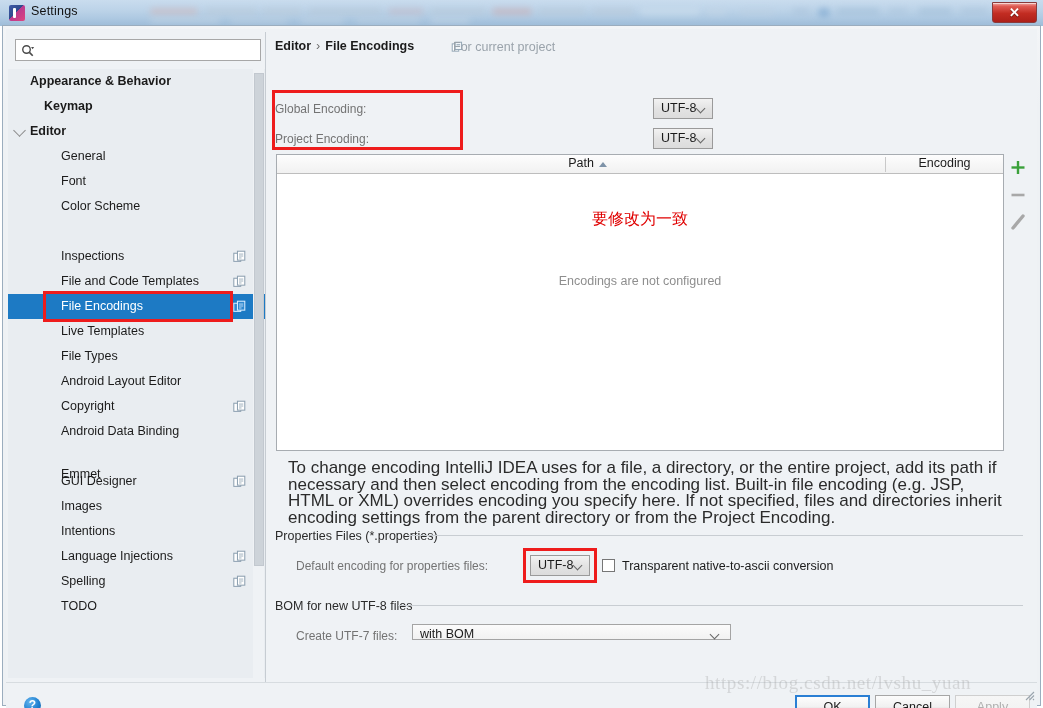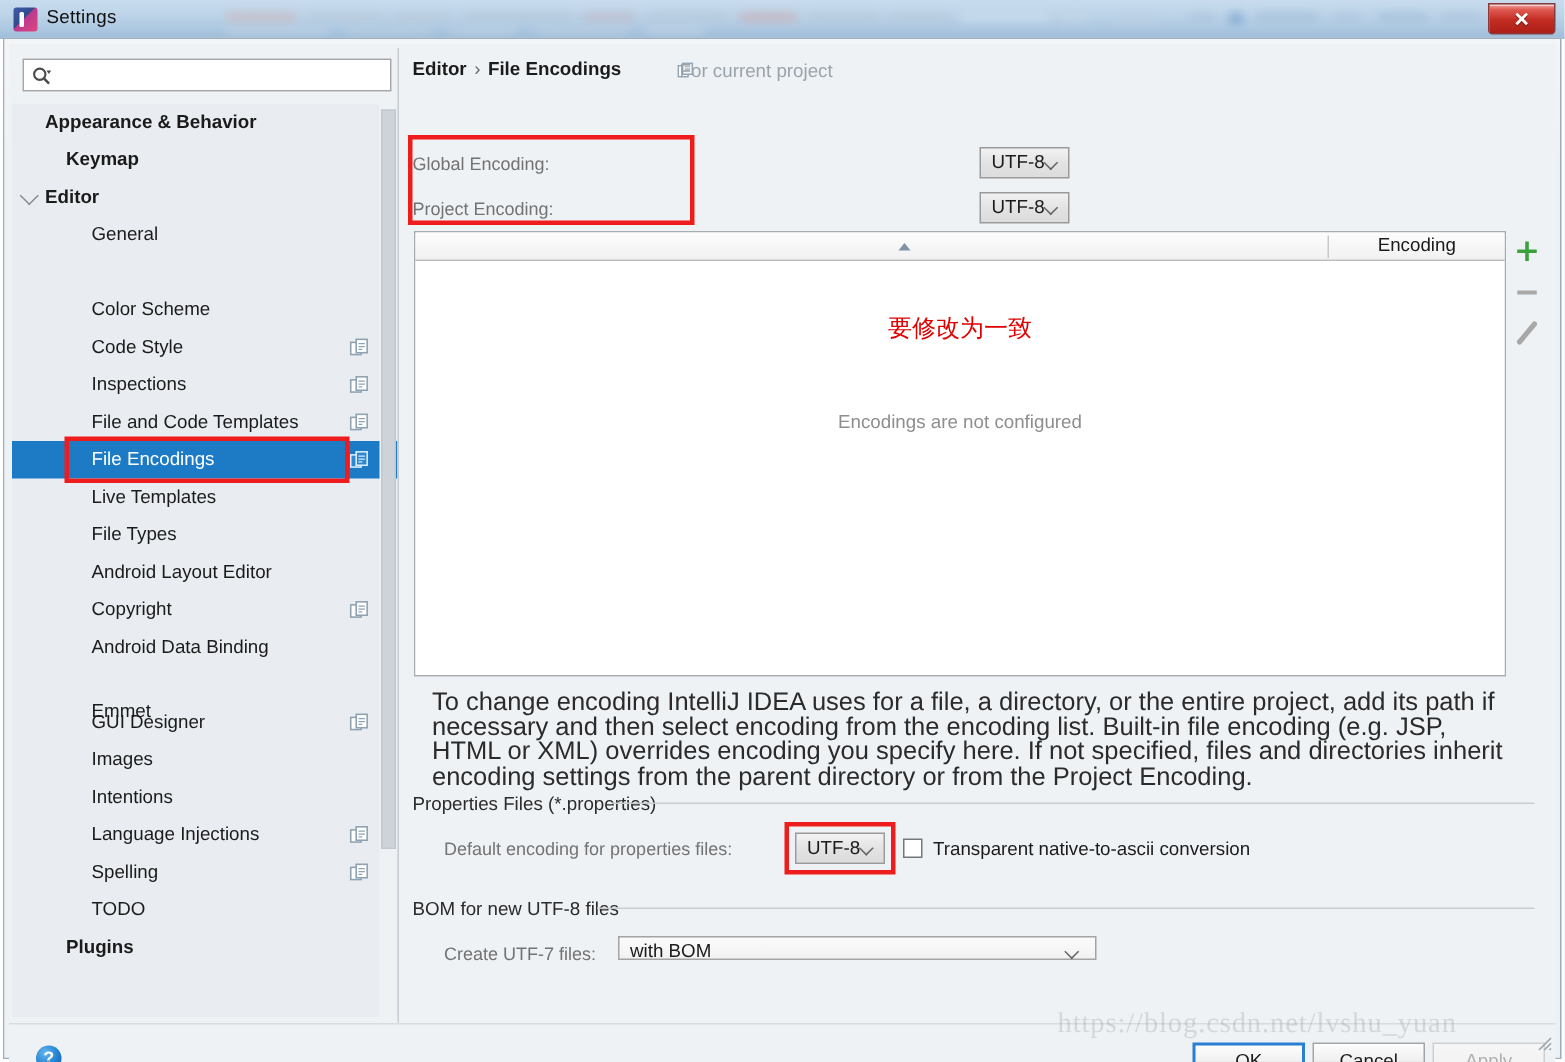--- a/index.html
+++ b/index.html
@@ -308,134 +308,123 @@
             <span class="lbl" style="left: 36px;">Keymap</span>
           </div>
           <div class="tree-item bold" style="top: 50px;">
             <div class="arrow down" style="left: 7px; top: 7px;"></div>
             <span class="lbl" style="left: 22px;">Editor</span>
           </div>
           <div class="tree-item" style="top: 75px;">
             <div class="arrow right" style="left: 38px; top: 8px;"></div>
             <span class="lbl" style="left: 53px;">General</span>
           </div>
+          <div class="tree-item" style="top: 100px;">
+            <span class="lbl" style="left: 53px;">Font</span>
+          </div>
           <div class="tree-item" style="top: 125px;">
             <div class="arrow right" style="left: 38px; top: 8px;"></div>
             <span class="lbl" style="left: 53px;">Color Scheme</span>
           </div>
-          <div class="tree-item" style="top: 150px;">
-            <div class="arrow right" style="left: 38px; top: 8px;"></div>
-            <span class="lbl" style="left: 53px;">Code Style</span>
+          <div class="tree-item" style="top: 175px;">
+            <span class="lbl" style="left: 53px;">Inspections</span>
             <svg class="modicon" viewBox="0 0 16 16">
               <rect x="1" y="4" width="8.5" height="10" fill="#ffffff" stroke="#8fa2b2" stroke-width="1.3"></rect>
               <rect x="5.5" y="1.5" width="9" height="11" fill="#ffffff" stroke="#8fa2b2" stroke-width="1.3"></rect>
               <line x1="7.4" y1="5" x2="12.6" y2="5" stroke="#8fa2b2" stroke-width="1"></line>
               <line x1="7.4" y1="7.4" x2="12.6" y2="7.4" stroke="#8fa2b2" stroke-width="1"></line>
               <line x1="7.4" y1="9.8" x2="10.5" y2="9.8" stroke="#8fa2b2" stroke-width="1"></line>
             </svg>
           </div>
-          <div class="tree-item" style="top: 175px;">
-            <span class="lbl" style="left: 53px;">Inspections</span>
+          <div class="tree-item" style="top: 200px;">
+            <span class="lbl" style="left: 53px;">File and Code Templates</span>
             <svg class="modicon" viewBox="0 0 16 16">
               <rect x="1" y="4" width="8.5" height="10" fill="#ffffff" stroke="#8fa2b2" stroke-width="1.3"></rect>
               <rect x="5.5" y="1.5" width="9" height="11" fill="#ffffff" stroke="#8fa2b2" stroke-width="1.3"></rect>
               <line x1="7.4" y1="5" x2="12.6" y2="5" stroke="#8fa2b2" stroke-width="1"></line>
               <line x1="7.4" y1="7.4" x2="12.6" y2="7.4" stroke="#8fa2b2" stroke-width="1"></line>
               <line x1="7.4" y1="9.8" x2="10.5" y2="9.8" stroke="#8fa2b2" stroke-width="1"></line>
             </svg>
           </div>
-          <div class="tree-item" style="top: 200px;">
-            <span class="lbl" style="left: 53px;">File and Code Templates</span>
+          <div class="tree-item sel" style="top: 225px;">
+            <span class="lbl" style="left: 53px;">File Encodings</span>
+            <svg class="modicon" viewBox="0 0 16 16">
+              <rect x="1" y="4" width="8.5" height="10" fill="#2f88cf" stroke="#d8ecff" stroke-width="1.3"></rect>
+              <rect x="5.5" y="1.5" width="9" height="11" fill="#2f88cf" stroke="#d8ecff" stroke-width="1.3"></rect>
+              <line x1="7.4" y1="5" x2="12.6" y2="5" stroke="#d8ecff" stroke-width="1"></line>
+              <line x1="7.4" y1="7.4" x2="12.6" y2="7.4" stroke="#d8ecff" stroke-width="1"></line>
+              <line x1="7.4" y1="9.8" x2="10.5" y2="9.8" stroke="#d8ecff" stroke-width="1"></line>
+            </svg>
+          </div>
+          <div class="tree-item" style="top: 250px;">
+            <span class="lbl" style="left: 53px;">Live Templates</span>
+          </div>
+          <div class="tree-item" style="top: 275px;">
+            <span class="lbl" style="left: 53px;">File Types</span>
+          </div>
+          <div class="tree-item" style="top: 300px;">
+            <span class="lbl" style="left: 53px;">Android Layout Editor</span>
+          </div>
+          <div class="tree-item" style="top: 325px;">
+            <div class="arrow right" style="left: 38px; top: 8px;"></div>
+            <span class="lbl" style="left: 53px;">Copyright</span>
             <svg class="modicon" viewBox="0 0 16 16">
               <rect x="1" y="4" width="8.5" height="10" fill="#ffffff" stroke="#8fa2b2" stroke-width="1.3"></rect>
               <rect x="5.5" y="1.5" width="9" height="11" fill="#ffffff" stroke="#8fa2b2" stroke-width="1.3"></rect>
               <line x1="7.4" y1="5" x2="12.6" y2="5" stroke="#8fa2b2" stroke-width="1"></line>
               <line x1="7.4" y1="7.4" x2="12.6" y2="7.4" stroke="#8fa2b2" stroke-width="1"></line>
               <line x1="7.4" y1="9.8" x2="10.5" y2="9.8" stroke="#8fa2b2" stroke-width="1"></line>
             </svg>
           </div>
-          <div class="tree-item sel" style="top: 225px;">
-            <span class="lbl" style="left: 53px;">File Encodings</span>
-            <svg class="modicon" viewBox="0 0 16 16">
-              <rect x="1" y="4" width="8.5" height="10" fill="#2f88cf" stroke="#d8ecff" stroke-width="1.3"></rect>
-              <rect x="5.5" y="1.5" width="9" height="11" fill="#2f88cf" stroke="#d8ecff" stroke-width="1.3"></rect>
-              <line x1="7.4" y1="5" x2="12.6" y2="5" stroke="#d8ecff" stroke-width="1"></line>
-              <line x1="7.4" y1="7.4" x2="12.6" y2="7.4" stroke="#d8ecff" stroke-width="1"></line>
-              <line x1="7.4" y1="9.8" x2="10.5" y2="9.8" stroke="#d8ecff" stroke-width="1"></line>
-            </svg>
-          </div>
-          <div class="tree-item" style="top: 250px;">
-            <span class="lbl" style="left: 53px;">Live Templates</span>
-          </div>
-          <div class="tree-item" style="top: 275px;">
-            <span class="lbl" style="left: 53px;">File Types</span>
-          </div>
-          <div class="tree-item" style="top: 300px;">
-            <span class="lbl" style="left: 53px;">Android Layout Editor</span>
-          </div>
-          <div class="tree-item" style="top: 325px;">
+          <div class="tree-item" style="top: 350px;">
+            <span class="lbl" style="left: 53px;">Android Data Binding</span>
+          </div>
+          <div class="tree-item" style="top: 375px; margin-top: 18px;">
             <div class="arrow right" style="left: 38px; top: 8px;"></div>
-            <span class="lbl" style="left: 53px;">Copyright</span>
+            <span class="lbl" style="left: 53px;">Emmet</span>
+          </div>
+          <div class="tree-item" style="top: 400px;">
+            <span class="lbl" style="left: 53px;">GUI Designer</span>
             <svg class="modicon" viewBox="0 0 16 16">
               <rect x="1" y="4" width="8.5" height="10" fill="#ffffff" stroke="#8fa2b2" stroke-width="1.3"></rect>
               <rect x="5.5" y="1.5" width="9" height="11" fill="#ffffff" stroke="#8fa2b2" stroke-width="1.3"></rect>
               <line x1="7.4" y1="5" x2="12.6" y2="5" stroke="#8fa2b2" stroke-width="1"></line>
               <line x1="7.4" y1="7.4" x2="12.6" y2="7.4" stroke="#8fa2b2" stroke-width="1"></line>
               <line x1="7.4" y1="9.8" x2="10.5" y2="9.8" stroke="#8fa2b2" stroke-width="1"></line>
             </svg>
           </div>
-          <div class="tree-item" style="top: 350px;">
-            <span class="lbl" style="left: 53px;">Android Data Binding</span>
-          </div>
-          <div class="tree-item" style="top: 375px; margin-top: 18px;">
-            <div class="arrow right" style="left: 38px; top: 8px;"></div>
-            <span class="lbl" style="left: 53px;">Emmet</span>
-          </div>
-          <div class="tree-item" style="top: 400px;">
-            <span class="lbl" style="left: 53px;">GUI Designer</span>
+          <div class="tree-item" style="top: 425px;">
+            <span class="lbl" style="left: 53px;">Images</span>
+          </div>
+          <div class="tree-item" style="top: 450px;">
+            <span class="lbl" style="left: 53px;">Intentions</span>
+          </div>
+          <div class="tree-item" style="top: 500px;">
+            <span class="lbl" style="left: 53px;">Spelling</span>
             <svg class="modicon" viewBox="0 0 16 16">
               <rect x="1" y="4" width="8.5" height="10" fill="#ffffff" stroke="#8fa2b2" stroke-width="1.3"></rect>
               <rect x="5.5" y="1.5" width="9" height="11" fill="#ffffff" stroke="#8fa2b2" stroke-width="1.3"></rect>
               <line x1="7.4" y1="5" x2="12.6" y2="5" stroke="#8fa2b2" stroke-width="1"></line>
               <line x1="7.4" y1="7.4" x2="12.6" y2="7.4" stroke="#8fa2b2" stroke-width="1"></line>
               <line x1="7.4" y1="9.8" x2="10.5" y2="9.8" stroke="#8fa2b2" stroke-width="1"></line>
             </svg>
           </div>
-          <div class="tree-item" style="top: 425px;">
-            <span class="lbl" style="left: 53px;">Images</span>
-          </div>
-          <div class="tree-item" style="top: 450px;">
-            <span class="lbl" style="left: 53px;">Intentions</span>
-          </div>
-          <div class="tree-item" style="top: 500px;">
-            <span class="lbl" style="left: 53px;">Spelling</span>
+          <div class="tree-item" style="top: 475px;">
+            <div class="arrow right" style="left: 38px; top: 8px;"></div>
+            <span class="lbl" style="left: 53px;">Language Injections</span>
             <svg class="modicon" viewBox="0 0 16 16">
               <rect x="1" y="4" width="8.5" height="10" fill="#ffffff" stroke="#8fa2b2" stroke-width="1.3"></rect>
               <rect x="5.5" y="1.5" width="9" height="11" fill="#ffffff" stroke="#8fa2b2" stroke-width="1.3"></rect>
               <line x1="7.4" y1="5" x2="12.6" y2="5" stroke="#8fa2b2" stroke-width="1"></line>
               <line x1="7.4" y1="7.4" x2="12.6" y2="7.4" stroke="#8fa2b2" stroke-width="1"></line>
               <line x1="7.4" y1="9.8" x2="10.5" y2="9.8" stroke="#8fa2b2" stroke-width="1"></line>
             </svg>
           </div>
-          <div class="tree-item" style="top: 475px;">
-            <div class="arrow right" style="left: 38px; top: 8px;"></div>
-            <span class="lbl" style="left: 53px;">Language Injections</span>
-            <svg class="modicon" viewBox="0 0 16 16">
-              <rect x="1" y="4" width="8.5" height="10" fill="#ffffff" stroke="#8fa2b2" stroke-width="1.3"></rect>
-              <rect x="5.5" y="1.5" width="9" height="11" fill="#ffffff" stroke="#8fa2b2" stroke-width="1.3"></rect>
-              <line x1="7.4" y1="5" x2="12.6" y2="5" stroke="#8fa2b2" stroke-width="1"></line>
-              <line x1="7.4" y1="7.4" x2="12.6" y2="7.4" stroke="#8fa2b2" stroke-width="1"></line>
-              <line x1="7.4" y1="9.8" x2="10.5" y2="9.8" stroke="#8fa2b2" stroke-width="1"></line>
-            </svg>
-          </div>
           <div class="tree-item" style="top: 525px;">
             <span class="lbl" style="left: 53px;">TODO</span>
-          </div>
-          <div class="tree-item bold" style="top: 550px;">
-            <span class="lbl" style="left: 36px;">Plugins</span>
           </div>
           <div class="redbox" style="left: 35px; top: 222px; width: 190px; height: 31px;"></div>
         </div>
       <div class="tree-scroll-track"></div>
       <div class="tree-scroll-thumb"></div>
       <div class="v-divider"></div>
 
       <div class="right">
 
         <div class="breadcrumb">
@@ -459,20 +448,21 @@
         <div class="enc-row" style="left:7px; top:100px;">Project Encoding:</div>
         <div class="combo" style="left:385px; top:96px; width:60px;">
           <span class="cv">UTF-8</span>
           <span class="chev" style="right:8px; top:6px;"></span>
         </div>
 
         <div class="redbox" style="left:4px; top:58px; width:191px; height:60px;"></div>
 
         <div class="table-box">
           <div class="thead">
+            <div class="th" style="left:0; width:608px;">Path</div>
             <div class="sort-asc" style="left:322px; top:7px;"></div>
             <div class="th-sep" style="left:608px;"></div>
             <div class="th" style="left:609px; width:117px;">Encoding</div>
           </div>
           <div class="tbody">
             <div class="cjk-note">要修改为一致</div>
             <div class="empty-note">Encodings are not configured</div>
           </div>
         </div>
 

